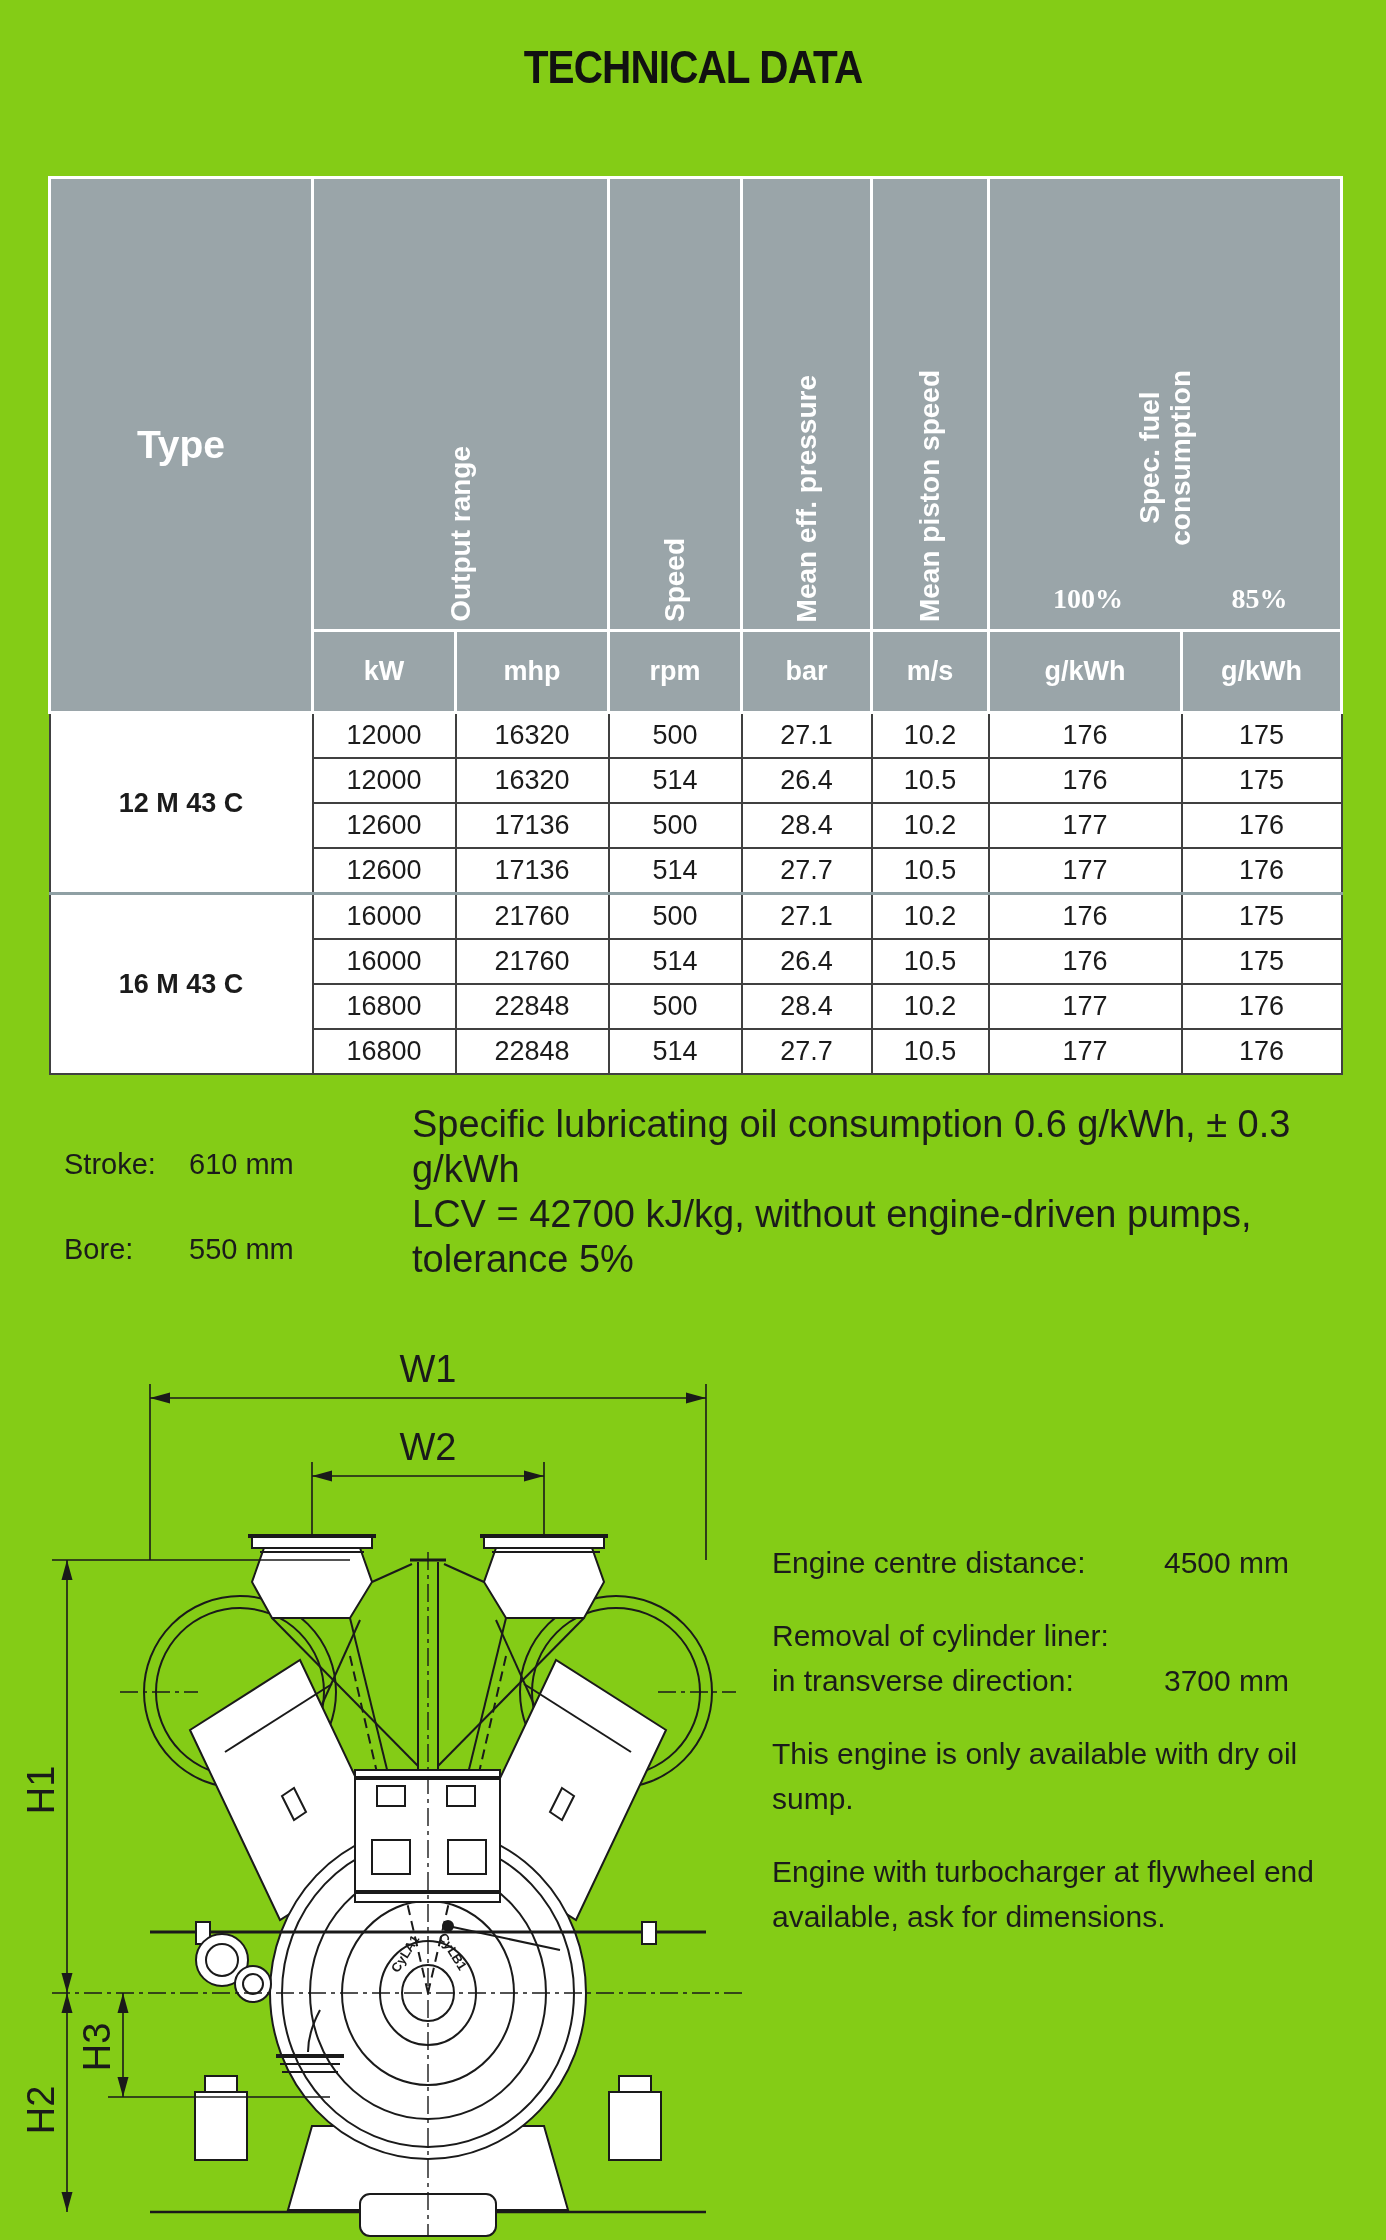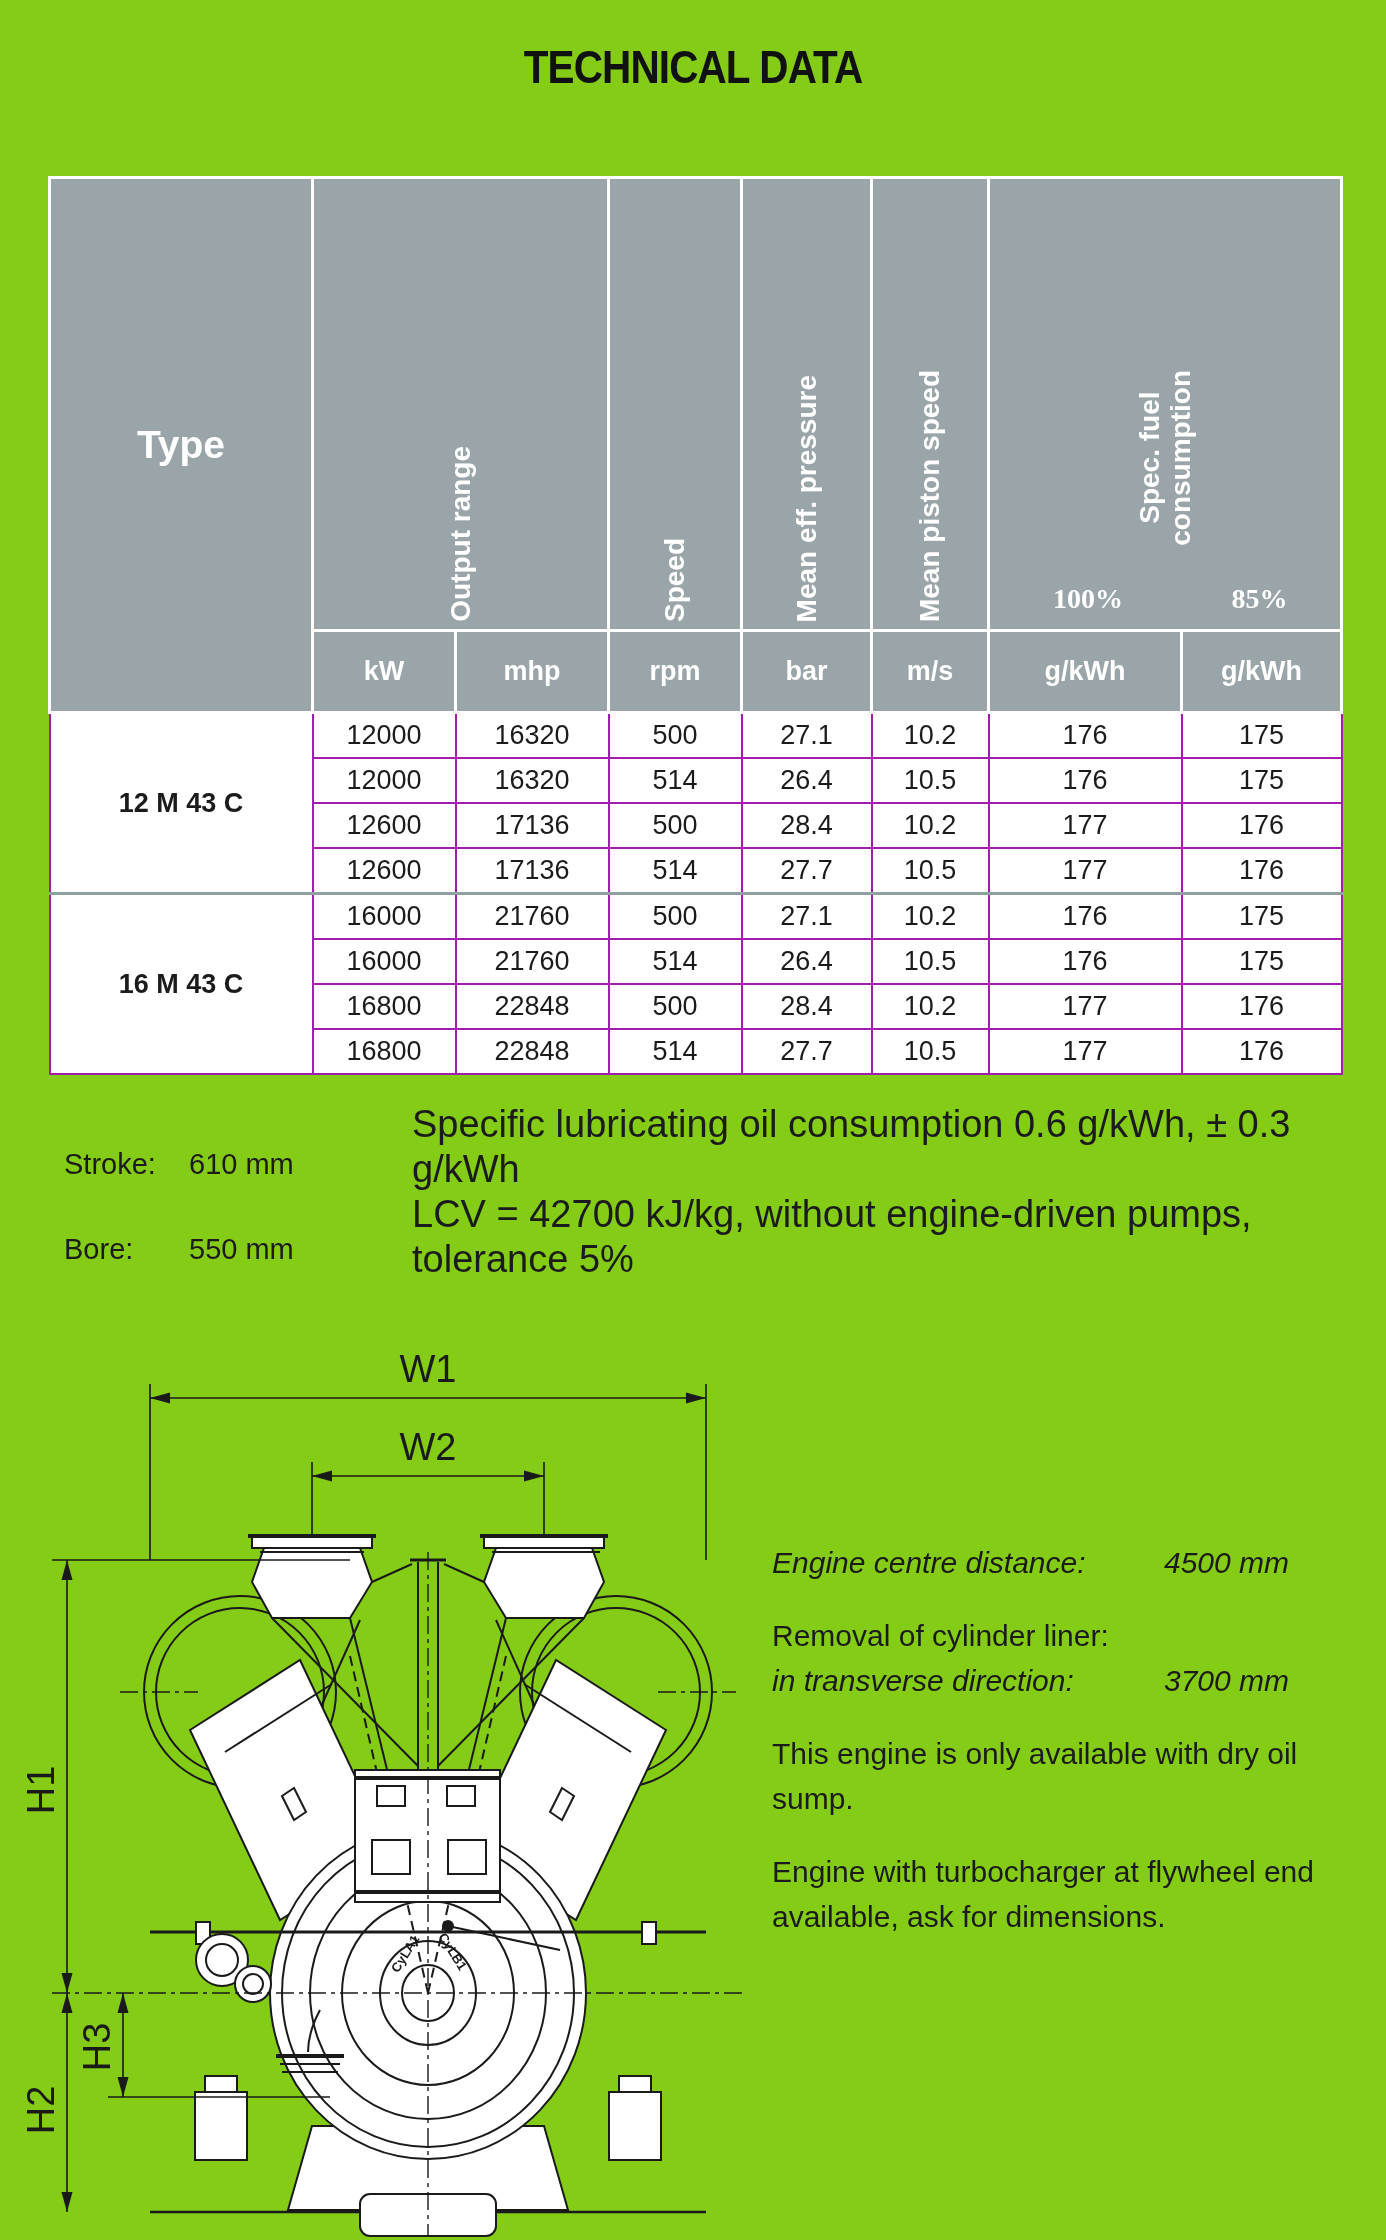--- a/index.html
+++ b/index.html
@@ -29,34 +29,34 @@
     white-space:nowrap; display:inline-block; line-height:1.12;
   }
   th.typeh { vertical-align:middle; text-align:center; font-size:39px; }
   th.fuel { position:relative; vertical-align:bottom; text-align:center; font-size:28px; }
   th.fuel .vtext { margin-bottom:76px; }
   .subpct { position:absolute; bottom:14px; transform:translateX(-50%); font-size:28px;font-family:Liberation Serif, serif; }
   .subpct.p100 { left:28%; }
   .subpct.p85  { left:77%; }
   tr.unitrow th { height:79px; vertical-align:middle; text-align:center; font-size:27px; }
   table.tech td {
-    background:#ffffff; border:2px solid #a21caf;
+    background:#ffffff; border:2px solid #404040;
     text-align:center; vertical-align:middle;
     height:43px; font-size:27px; color:#1b1b1b; padding:0;
   }
   td.typecell { font-weight:bold; font-size:29px; color:#111; }
   tbody.blk2 tr:first-child td { border-top:3px solid #8fa0a4; }
   
   .notes-left { position:absolute; left:64px; top:1102px; font-size:29px; line-height:45px; }
   .notes-left .nrow { display:flex;margin-top:40px; }
   .notes-left .nlab { width:125px; }
   .notes-right { position:absolute; left:412px; top:1102px; width:940px; font-size:38px; line-height:45px; }
   
   .side-info { position:absolute; left:772px; top:1540px; width:565px; font-size:30px; line-height:45px; }
-  .side-info .irow { display:flex;font-style:italic; }
+  .side-info .irow { display:flex; }
   .side-info .ilab { width:392px; flex:0 0 392px; }
   .side-info .gap1 { margin-top:28px; }
   
   .drawing { position:absolute; left:20px; top:1320px; }
   svg text { font-family:"Liberation Sans", sans-serif; fill:#1a1a1a; }
   .dimlabel { font-size:38px; }
   .cyllabel { font-size:13px; font-weight:bold; }
 </style>
 </head>
 <body>

